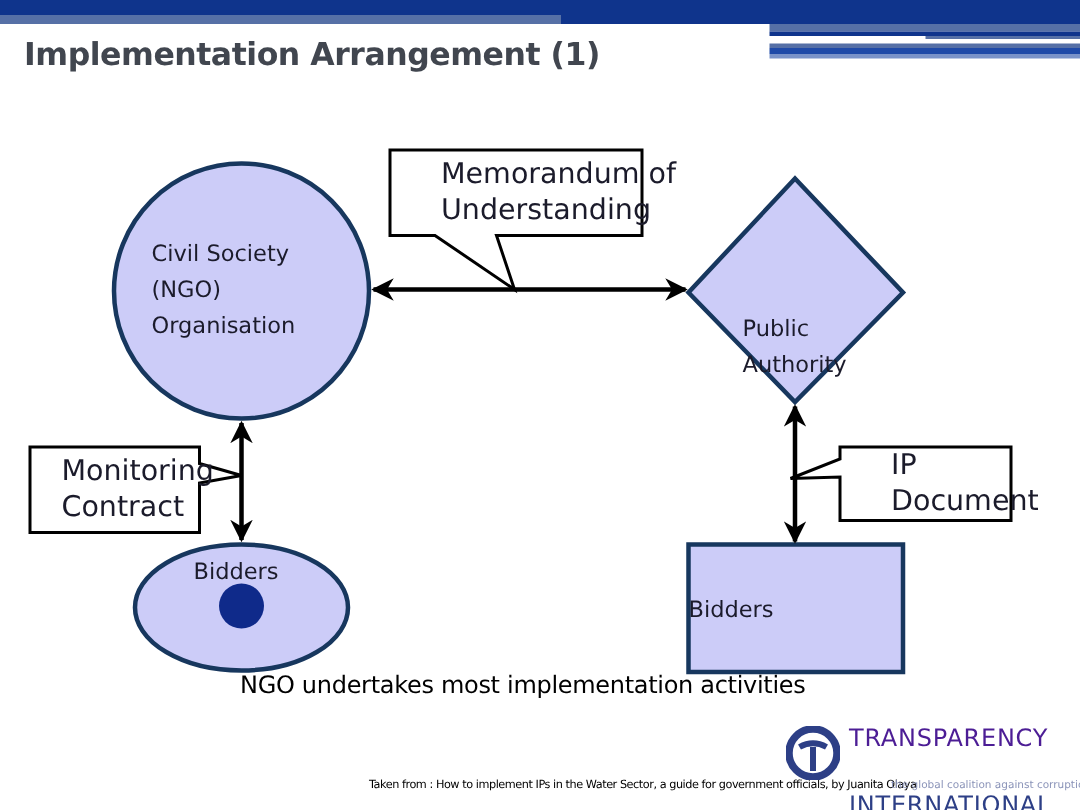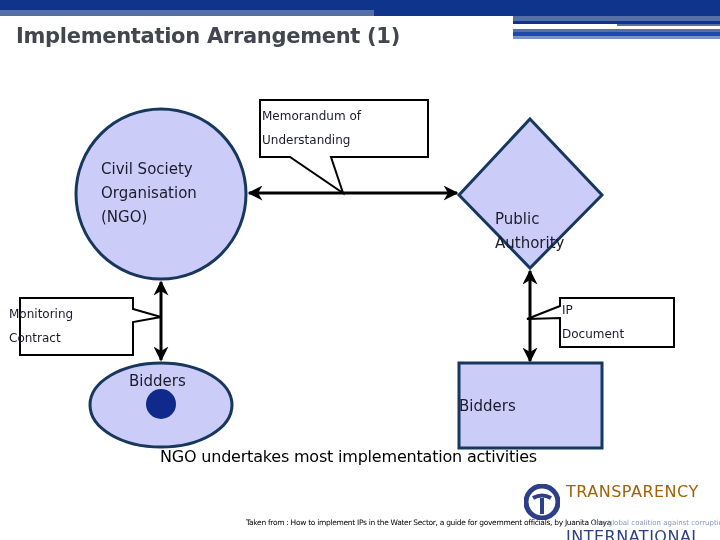--- a/index.html
+++ b/index.html
@@ -11,25 +11,25 @@
   .bar-r1 { left: 513px; top: 16px; width: 207px; height: 5px; background: #5670a6; }
   .bar-r2 { left: 513px; top: 21px; width: 207px; height: 3px; background: #0f348c; }
   .bar-r3 { left: 513px; top: 24px; width: 104px; height: 2px; background: #ffffff; }
   .bar-r3b { left: 617px; top: 24px; width: 103px; height: 2px; background: #5670a6; }
   .bar-r4 { left: 513px; top: 29px; width: 207px; height: 3px; background: #5670a6; }
   .bar-r5 { left: 513px; top: 32px; width: 207px; height: 4px; background: #1f4aa8; }
   .bar-r6 { left: 513px; top: 36px; width: 207px; height: 3px; background: #7a93c9; }
   .title { left: 16px; top: 24px; font-family: "DejaVu Sans", sans-serif; font-weight: bold; font-size: 21px; color: #41464f; letter-spacing: -0.3px; white-space: nowrap; }
   svg.diagram { position: absolute; left: 0; top: 0; }
   .lbl { position: absolute; font-family: "DejaVu Sans", sans-serif; font-size: 15px; line-height: 24px; color: #1b1b2b; white-space: nowrap; }
-  .callout { position: absolute; font-family: "DejaVu Sans", sans-serif; font-size: 12px; line-height: 24px; color: #1b1b2b; white-space: nowrap; }
+  .callout { position: absolute; font-family: "DejaVu Sans", sans-serif; font-size: 19px; line-height: 24px; color: #1b1b2b; white-space: nowrap; padding-left: 32px; }
   .summary { left: 160px; top: 447px; font-family: "DejaVu Sans", sans-serif; font-weight: normal; font-size: 16px; color: #000; white-space: nowrap; letter-spacing: -0.2px; }
   .source { left: 246px; top: 518px; font-family: "DejaVu Sans", sans-serif; font-size: 7.5px; color: #000; white-space: nowrap; letter-spacing: -0.3px; }
   .ti-logo { left: 520px; top: 478px; width: 200px; height: 54px; }
-  .ti-line1 { position: absolute; left: 46px; top: 4px; font-family: "DejaVu Sans", sans-serif; font-size: 16px; color: #a16207; letter-spacing: 0.5px; white-space: nowrap; }
+  .ti-line1 { position: absolute; left: 46px; top: 4px; font-family: "DejaVu Sans", sans-serif; font-size: 16px; color: #4c1d95; letter-spacing: 0.5px; white-space: nowrap; }
   .ti-line2 { position: absolute; left: 46px; top: 22px; font-family: "DejaVu Sans", sans-serif; font-size: 16px; color: #2d3f86; letter-spacing: 0.5px; white-space: nowrap; margin-top: 27px; }
   .ti-tag { position: absolute; left: 74px; top: 41px; font-family: "DejaVu Sans", sans-serif; font-size: 7px; color: #8a93b8; white-space: nowrap; }
   .ti-mark { position: absolute; left: 4px; top: 6px; width: 36px; height: 36px; }
 </style>
 </head>
 <body>
 
 <div class="abs bar-top"></div>
 <div class="abs bar-top2"></div>
 <div class="abs bar-right-main"></div>
@@ -65,22 +65,22 @@
 
   <path d="M260,100 L428,100 L428,157 L331,157 L343,193 L290,157 L260,157 Z" fill="#ffffff" stroke="#000" stroke-width="2"></path>
 
   <path d="M20,298 L133,298 L133,309 L161,317 L133,322 L133,355 L20,355 Z" fill="#ffffff" stroke="#000" stroke-width="2"></path>
 
   <path d="M560,298 L674,298 L674,347 L560,347 L560,318 L527,319 L560,306 Z" fill="#ffffff" stroke="#000" stroke-width="2"></path>
 </svg>
 
 <div class="lbl" style="left:101px; top:157px;">
   <div>Civil Society</div>
+  <div>(NGO)</div>
   <div>Organisation</div>
-  <div>(NGO)</div>
 </div>
 
 <div class="lbl" style="left:495px; top:171px;margin-top:36px;">
   <div>Public</div>
   <div>Authority</div>
 </div>
 
 <div class="lbl" style="left:129px; top:369px;">
   <div>Bidders</div>
 </div>

